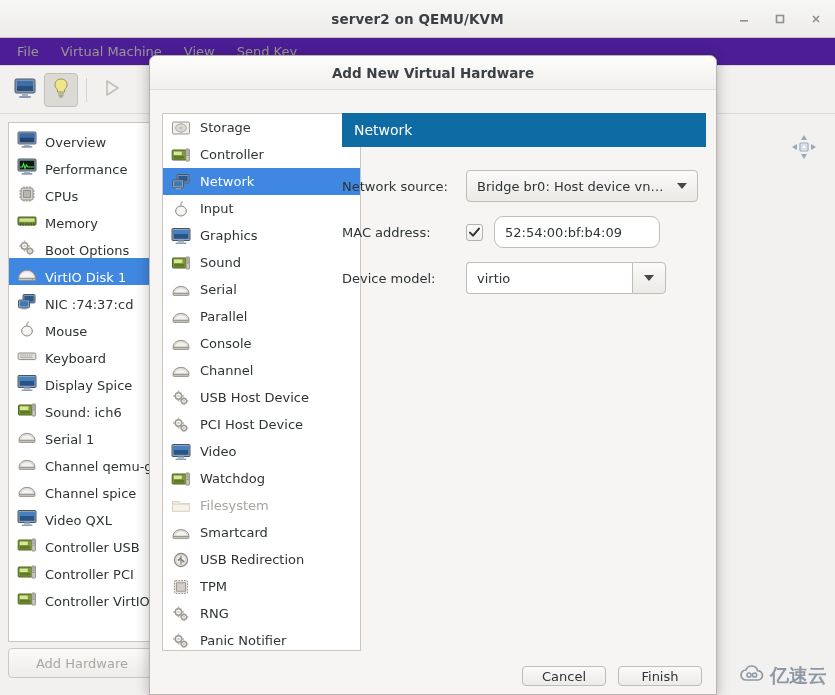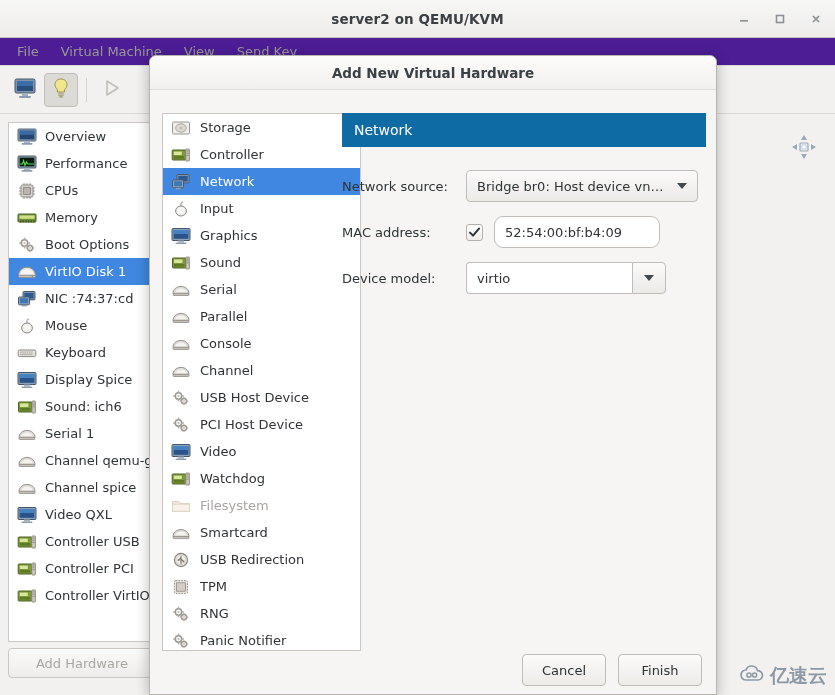--- a/index.html
+++ b/index.html
@@ -54,21 +54,21 @@
   .tb-btn.active { background: #dcdad5; border-color: #c2bfba; }
   .tb-sep { width: 1px; height: 24px; background: #d6d3ce; margin: 0 6px; }
 
   
   .hw-panel {
     position: absolute; left: 8px; top: 122px; width: 148px; height: 520px;
     background: #ffffff; border: 1px solid #cdc7c2;
     overflow: hidden;
   }
   .hw-row {
-    height: 27px; display: flex; align-items: center; gap: 7px;
+    height: 27px; display: flex; align-items: flex-end; gap: 7px;
     padding-left: 7px; font-size: 13px; color: #2e3436; white-space: nowrap;
   }
   .hw-row.sel { background: #3f87e0; color: #ffffff; }
   .hw-ico { width: 22px; height: 20px; flex: 0 0 22px; display: flex; align-items: center; justify-content: center; }
   .hw-ico svg { display: block; }
 
   .addhw-btn {
     position: absolute; left: 8px; top: 648px; width: 148px; height: 30px;
     border: 1px solid #cdc7c2; border-radius: 4px;
     background: linear-gradient(180deg,#fbfafa 0%,#eeecea 100%);
@@ -154,21 +154,21 @@
   .combo-entry .ce-btn {
     width: 34px; border: 1px solid #c0bcb7; border-radius: 0 4px 4px 0;
     background: linear-gradient(180deg,#fbfafa 0%,#eceae7 100%);
     display: flex; align-items: center; justify-content: center;
   }
 
   .dlg-actions {
     position: absolute; right: 16px; bottom: 10px; display: flex; gap: 12px;
   }
   .btn {
-    width: 84px; height: 32px; border: 1px solid #c0bcb7; border-radius: 4px;
+    width: 84px; height: 20px; border: 1px solid #c0bcb7; border-radius: 4px;
     background: linear-gradient(180deg,#fbfafa 0%,#ecebe8 100%);
     display: flex; align-items: center; justify-content: center;
     font-size: 13px; color: #2e3436;
   }
 
   
   .wm-url {
     position: absolute; left: 585px; top: 697px; font-size: 15px;
     color: rgba(150,150,155,.45); letter-spacing: .4px; white-space: nowrap;
     font-family: "DejaVu Sans", sans-serif;

